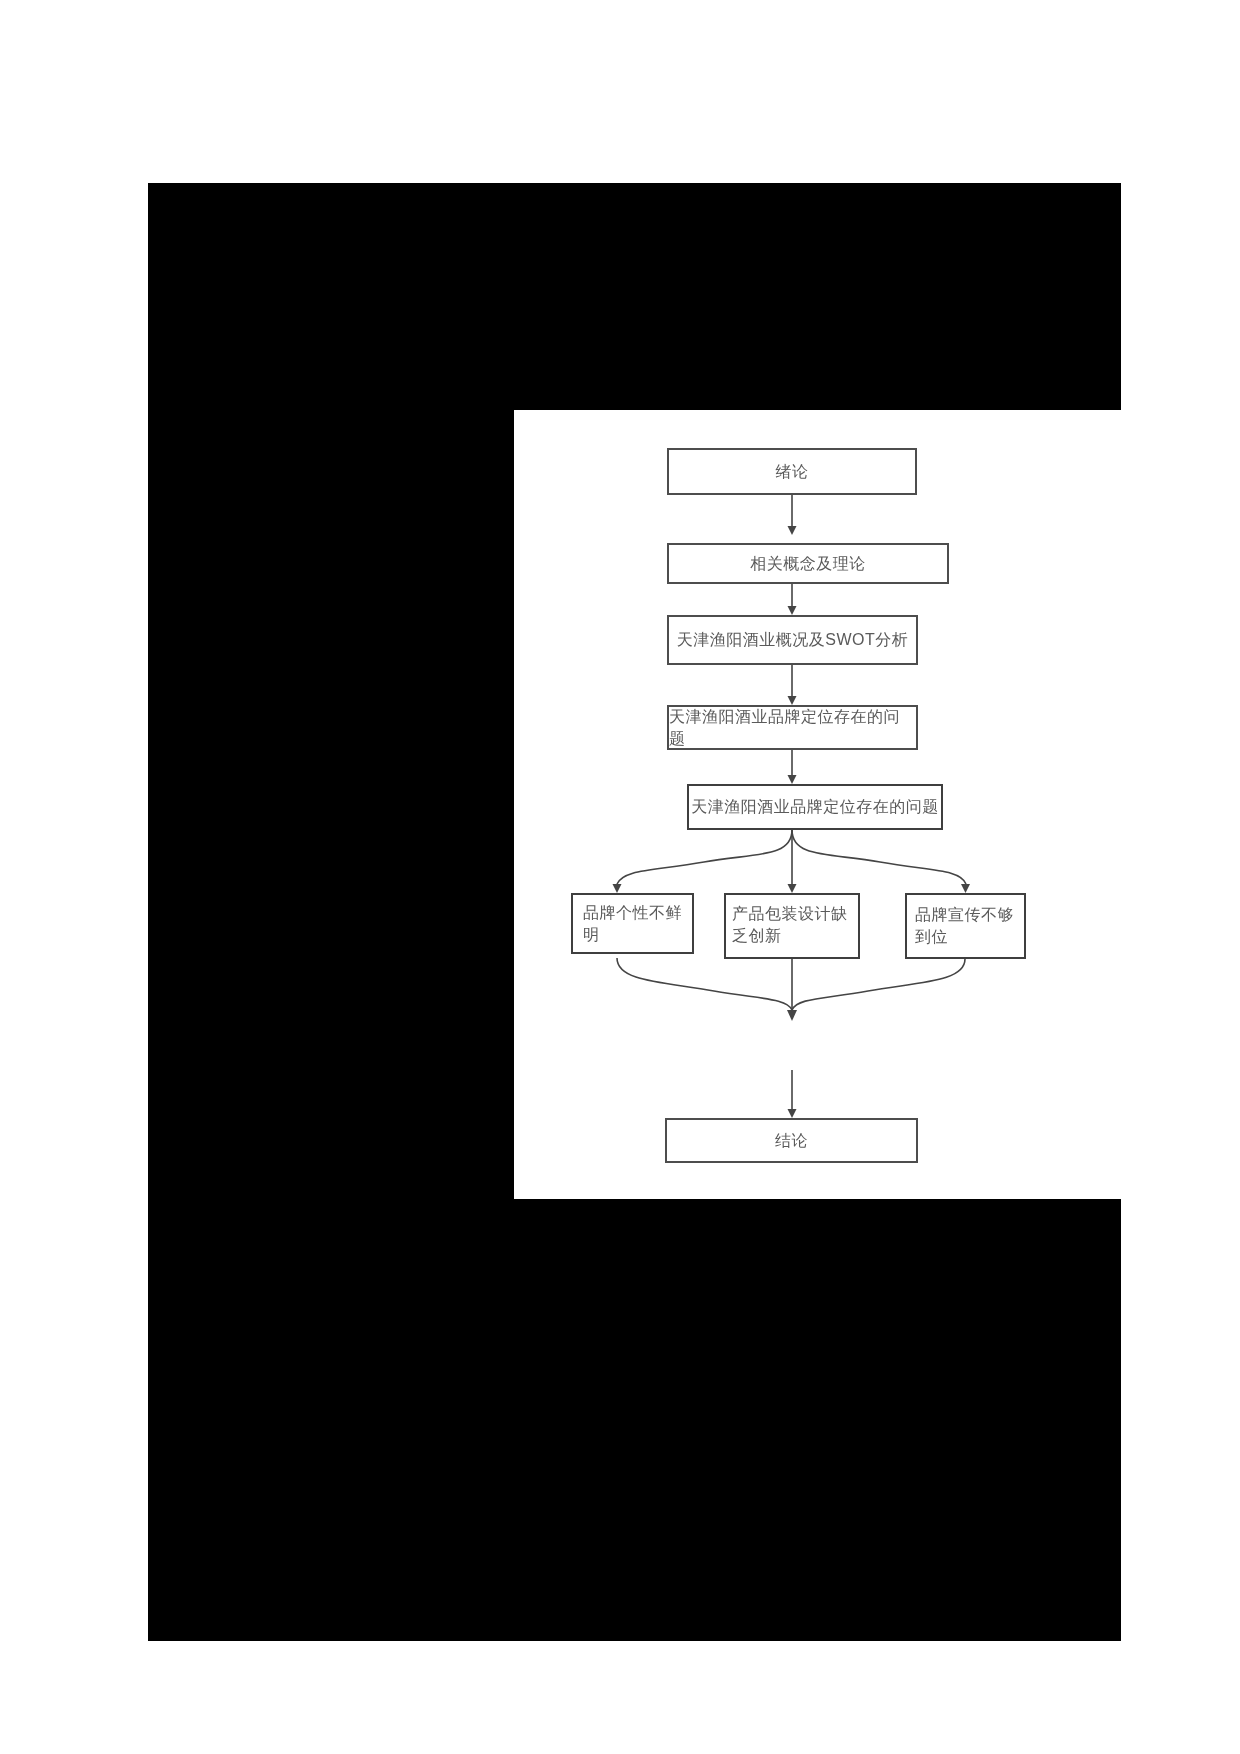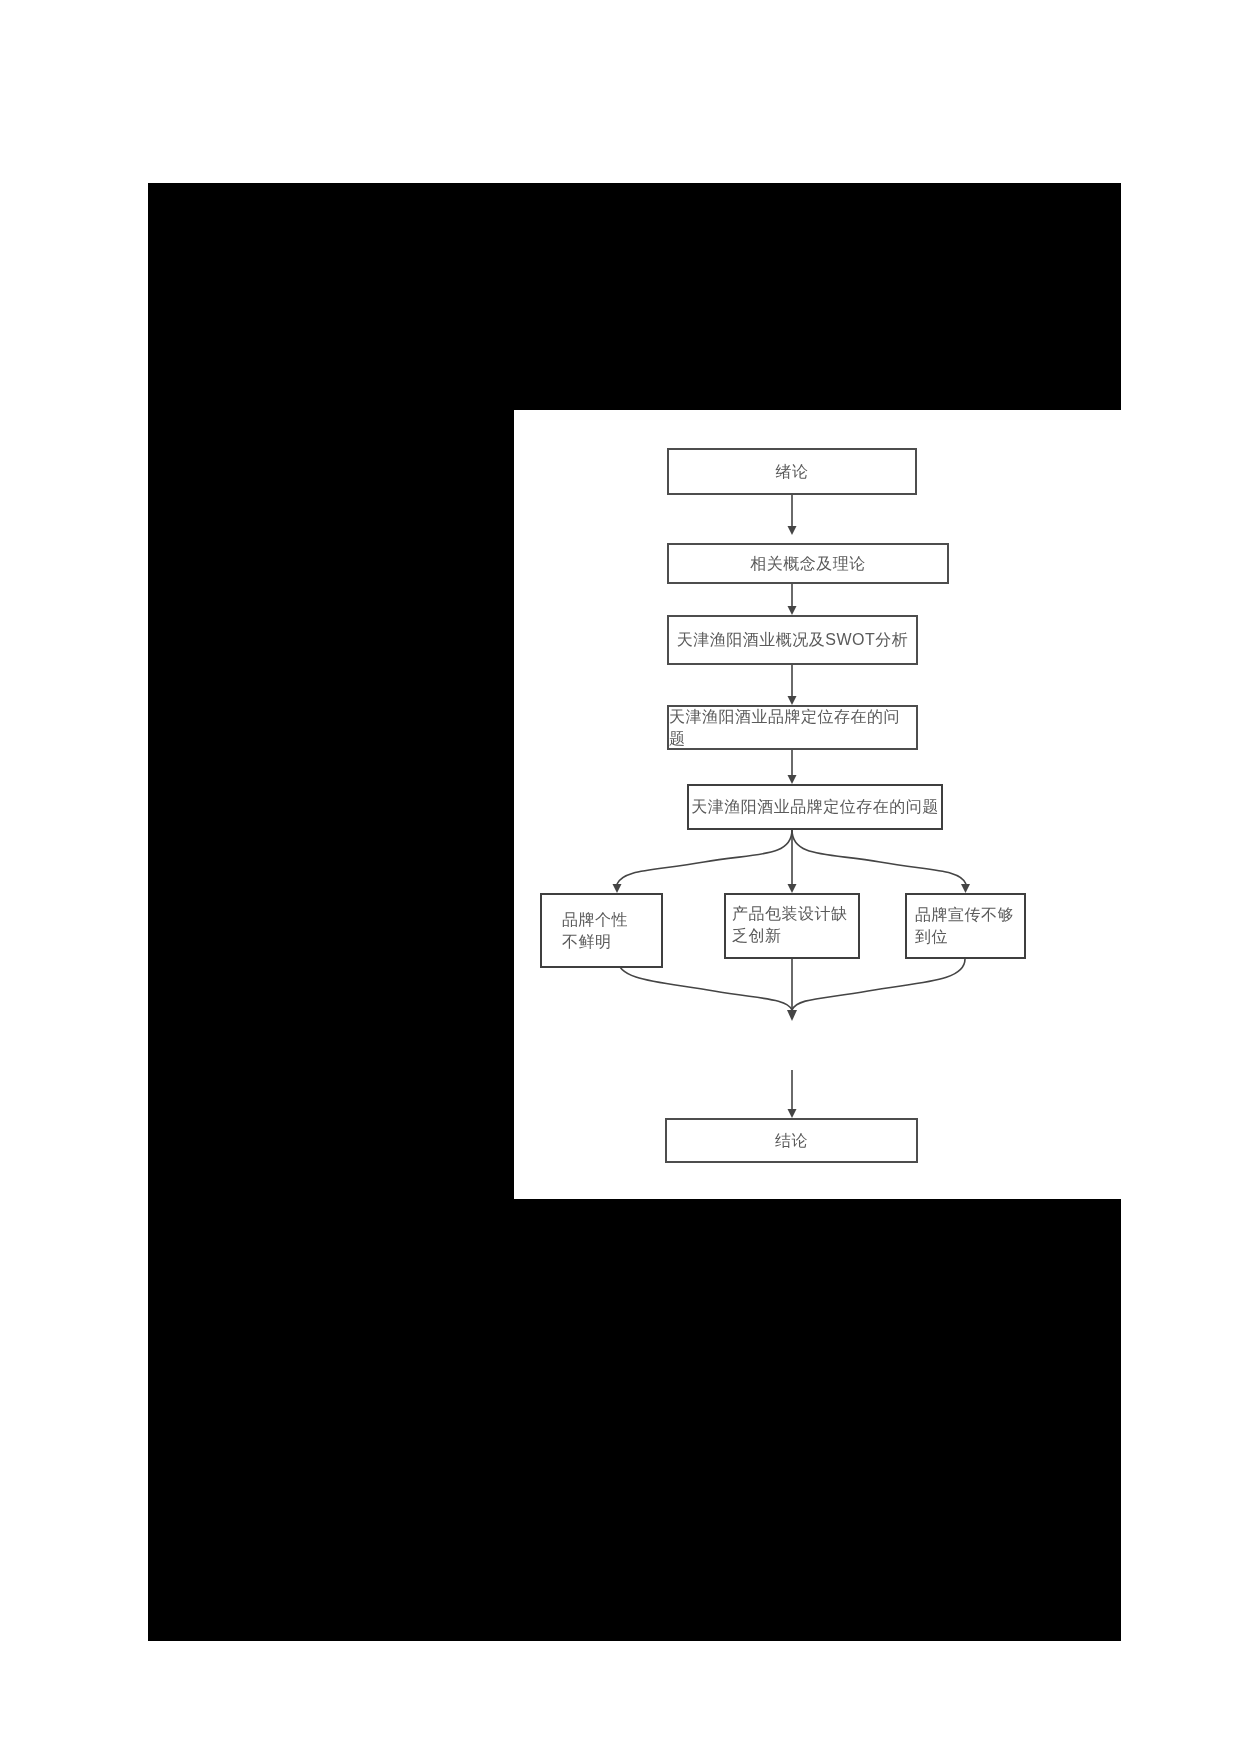--- a/index.html
+++ b/index.html
@@ -50,21 +50,21 @@
     align-items: center;
     justify-content: center;
     letter-spacing: 0.5px;
   }
   
   .n-introduction { left: 153px; top: 38px;  width: 250px; height: 47px; }
   .n-concepts     { left: 153px; top: 125px; width: 282px; height: 41px; margin-top: 8px; }
   .n-swot         { left: 153px; top: 205px; width: 251px; height: 50px; }
   .n-survey       { left: 153px; top: 295px; width: 251px; height: 45px; }
   .n-problems     { left: 150px; top: 374px; width: 256px; height: 46px; margin-left: 23px; }
-  .n-personality  { left: 26px;  top: 483px; width: 123px; height: 75px; padding: 0 20px; }
+  .n-personality  { left: 57px;  top: 483px; width: 123px; height: 61px; padding: 0 10px; }
   .n-packaging    { left: 210px; top: 483px; width: 136px; height: 66px; padding: 0 6px; font-family: Liberation Mono, monospace; }
   .n-promotion    { left: 391px; top: 483px; width: 121px; height: 66px; padding: 16px 8px; }
   .n-optimization { left: 153px; top: 611px; width: 251px; height: 49px; }
   .n-conclusion   { left: 151px; top: 708px; width: 253px; height: 45px; }
   .n-problems, .n-personality, .n-packaging, .n-promotion { border-color: #3f3f3f; }
 </style>
 </head>
 <body>
 
 <div class="page">

